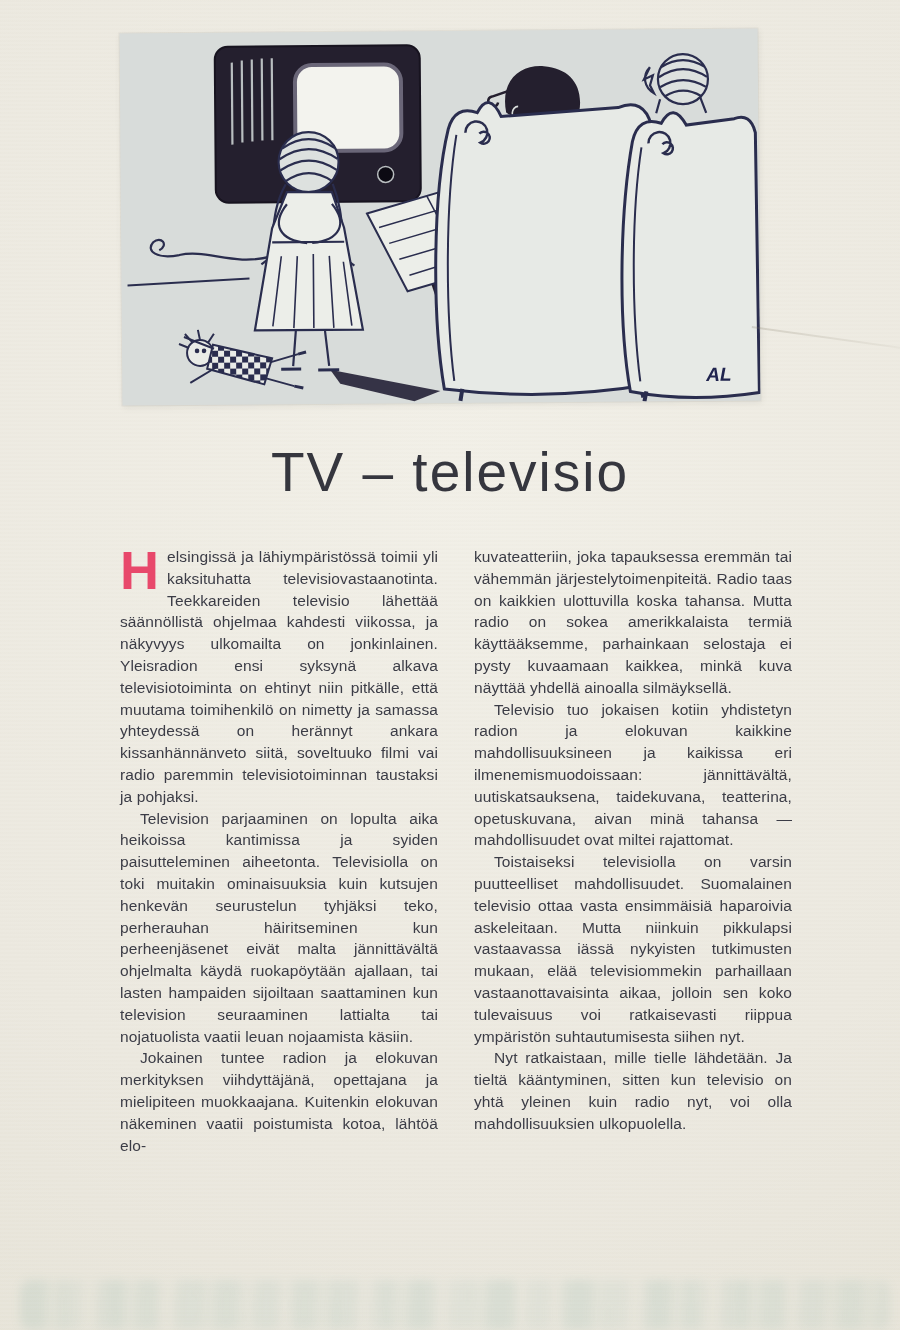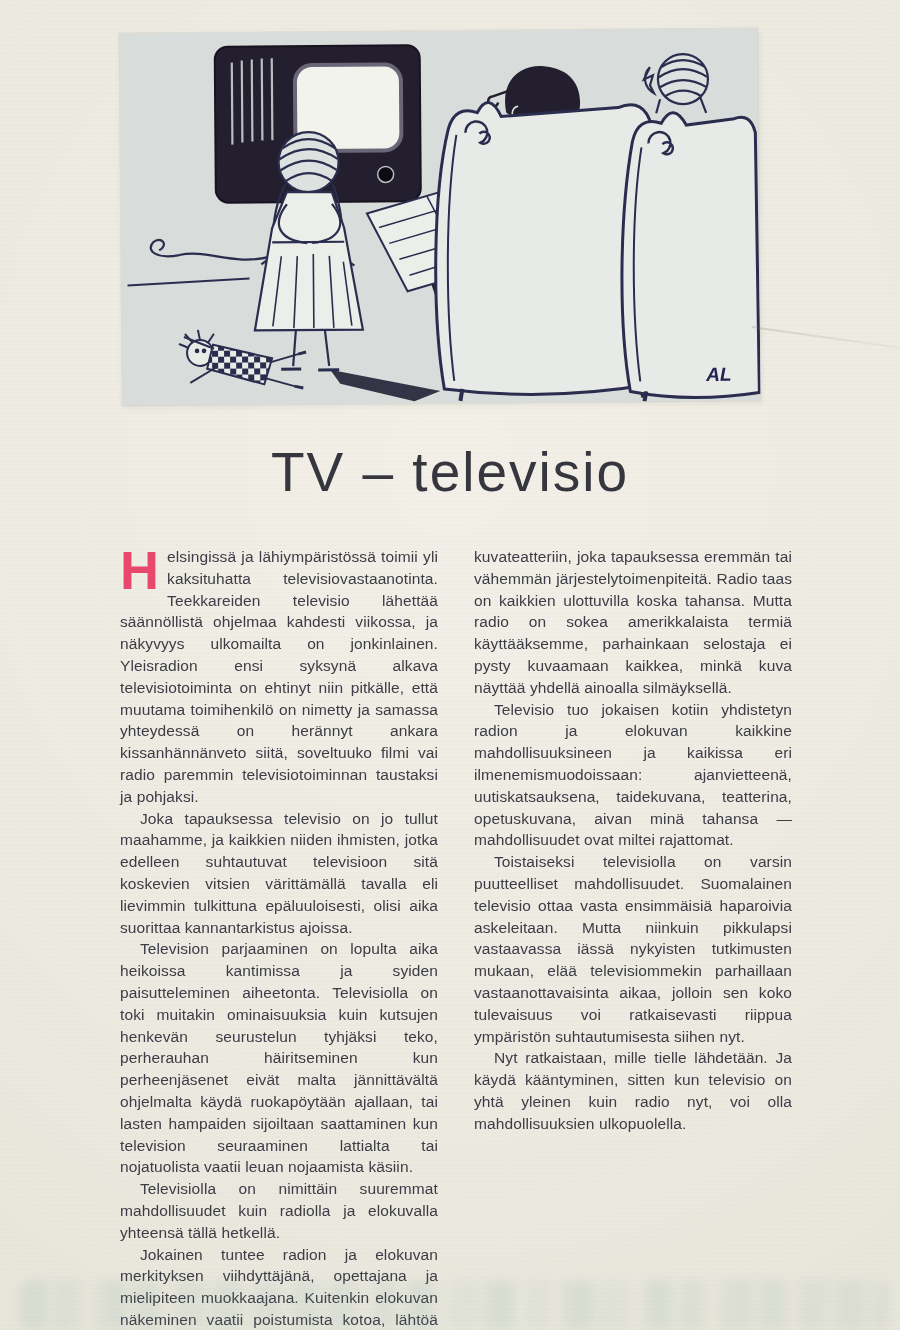--- a/index.html
+++ b/index.html
@@ -141,27 +141,25 @@
 
     <text x="584" y="352" font-size="19" font-style="italic" font-weight="bold" fill="#20244e">AL</text>
   </svg>
 </div>
 
 <h1 class="title">TV – televisio</h1>
 
 <div class="columns">
   <div class="col">
       <p class="para"><span class="dropcap">H</span>elsingissä ja lähiympäristössä toimii yli kaksituhatta televisiovastaanotinta. Teekkareiden televisio lähettää säännöllistä ohjelmaa kahdesti viikossa, ja näkyvyys ulkomailta on jonkinlainen. Yleisradion ensi syksynä alkava televisiotoiminta on ehtinyt niin pitkälle, että muutama toimihenkilö on nimetty ja samassa yhteydessä on herännyt ankara kissanhännänveto siitä, soveltuuko filmi vai radio paremmin televisiotoiminnan taustaksi ja pohjaksi.</p>
-      <p class="para indent">Joka tapauksessa televisio on jo tullut maahamme, ja kaikkien niiden ihmisten, jotka edelleen suhtautuvat televisioon sitä koskevien vitsien värittämällä tavalla eli lievimmin tulkittuna epäluuloisesti, olisi aika suorittaa kannantarkistus ajoissa.</p>
       <p class="para indent">Television parjaaminen on lopulta aika heikoissa kantimissa ja syiden paisutteleminen aiheetonta. Televisiolla on toki muitakin ominaisuuksia kuin kutsujen henkevän seurustelun tyhjäksi teko, perherauhan häiritseminen kun perheenjäsenet eivät malta jännittävältä ohjelmalta käydä ruokapöytään ajallaan, tai lasten hampaiden sijoiltaan saattaminen kun television seuraaminen lattialta tai nojatuolista vaatii leuan nojaamista käsiin.</p>
-      <p class="para indent">Televisiolla on nimittäin suuremmat mahdollisuudet kuin radiolla ja elokuvalla yhteensä tällä hetkellä.</p>
       <p class="para indent">Jokainen tuntee radion ja elokuvan merkityksen viihdyttäjänä, opettajana ja mielipiteen muokkaajana. Kuitenkin elokuvan näkeminen vaatii poistumista kotoa, lähtöä elo-</p>
     </div>
   <div class="col">
       <p class="para">kuvateatteriin, joka tapauksessa eremmän tai vähemmän järjestelytoimenpiteitä. Radio taas on kaikkien ulottuvilla koska tahansa. Mutta radio on sokea amerikkalaista termiä käyttääksemme, parhainkaan selostaja ei pysty kuvaamaan kaikkea, minkä kuva näyttää yhdellä ainoalla silmäyksellä.</p>
-      <p class="para indent">Televisio tuo jokaisen kotiin yhdistetyn radion ja elokuvan kaikkine mahdollisuuksineen ja kaikissa eri ilmenemismuodoissaan: ajanvietteenä, uutiskatsauksena, taidekuvana, teatterina, opetuskuvana, aivan minä tahansa — mahdollisuudet ovat miltei rajattomat.</p>
+      <p class="para indent">Televisio tuo jokaisen kotiin yhdistetyn radion ja elokuvan kaikkine mahdollisuuksineen ja kaikissa eri ilmenemismuodoissaan: jännittävältä, uutiskatsauksena, taidekuvana, teatterina, opetuskuvana, aivan minä tahansa — mahdollisuudet ovat miltei rajattomat.</p>
       <p class="para indent">Toistaiseksi televisiolla on varsin puutteelliset mahdollisuudet. Suomalainen televisio ottaa vasta ensimmäisiä haparoivia askeleitaan. Mutta niinkuin pikkulapsi vastaavassa iässä nykyisten tutkimusten mukaan, elää televisiommekin parhaillaan vastaanottavaisinta aikaa, jolloin sen koko tulevaisuus voi ratkaisevasti riippua ympäristön suhtautumisesta siihen nyt.</p>
-      <p class="para indent">Nyt ratkaistaan, mille tielle lähdetään. Ja käydä kääntyminen, sitten kun televisio on yhtä yleinen kuin radio nyt, voi olla mahdollisuuksien ulkopuolella.</p>
+      <p class="para indent">Nyt ratkaistaan, mille tielle lähdetään. Ja tieltä kääntyminen, sitten kun televisio on yhtä yleinen kuin radio nyt, voi olla mahdollisuuksien ulkopuolella.</p>
     </div>
 </div>
 
 <div class="crease"></div>
 <div class="ghost-letters"></div>
 
 </body></html>

